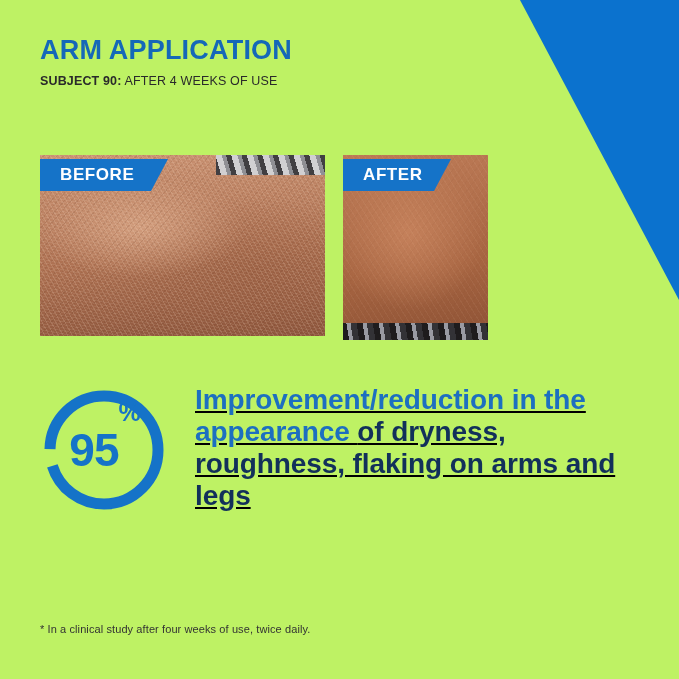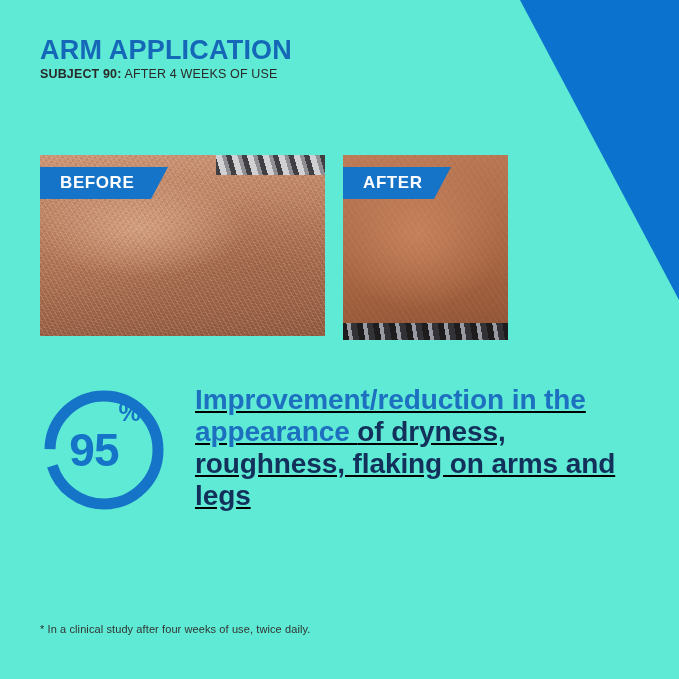--- a/index.html
+++ b/index.html
@@ -9,21 +9,21 @@
     width:679px; height:679px;
     background:#ffffff;
     font-family:"Liberation Sans", sans-serif;
     overflow:hidden;
     position:relative;
   }
 
   .page {
     position:relative;
     width:679px; height:679px;
-    background:#5eead4;
+    background:#bef264;
     overflow:hidden;
   }
 
   
   .corner-wedge {
     position:absolute;
     top:0; right:0;
     width:220px; height:300px;
     pointer-events:none;
   }
@@ -34,39 +34,39 @@
   .title {
     font-size:27px;
     font-weight:bold;
     letter-spacing:0.2px;
     color:#1568B8;
     line-height:1.08;
     white-space:nowrap;
   }
 
   .subtitle {
-    margin-top:2px;
+    margin-top:9px;
     font-size:12.5px;
     color:#2a2a2a;
     letter-spacing:0.15px;
     white-space:nowrap;
   }
   .subtitle .subject-label { font-weight:bold; }
   .subtitle .subject-rest  { font-weight:normal; }
 
   
   .compare { position:absolute; left:40px; top:155px; }
 
   .photo-panel {
     position:absolute;
     top:0;
     overflow:hidden;
   }
   .photo-panel.before { left:0;   width:285px; height:181px; }
-  .photo-panel.after  { left:303px; width:165px; height:185px; }
+  .photo-panel.after  { left:303px; width:145px; height:185px; }
 
   
   .skin {
     position:absolute;
     inset:0;
     background-color:#b4795b;
   }
   .skin::before {
     content:"";
     position:absolute; inset:0;
@@ -119,21 +119,21 @@
     height:17px;
     background:
       repeating-linear-gradient(81deg, #16181c 0px, #16181c 6px, #9aa0ab 6px, #9aa0ab 10px, #2c3036 10px, #2c3036 16px),
       #1d2026;
     opacity:0.93;
   }
 
   
   .tag {
     position:absolute;
-    top:12px; left:0;
+    top:4px; left:0;
     height:32px;
     background:#1573C8;
     color:#ffffff;
     font-size:17px;
     font-weight:bold;
     letter-spacing:0.6px;
     display:flex;
     align-items:center;
     padding:0 30px 0 20px;
     z-index:5;

